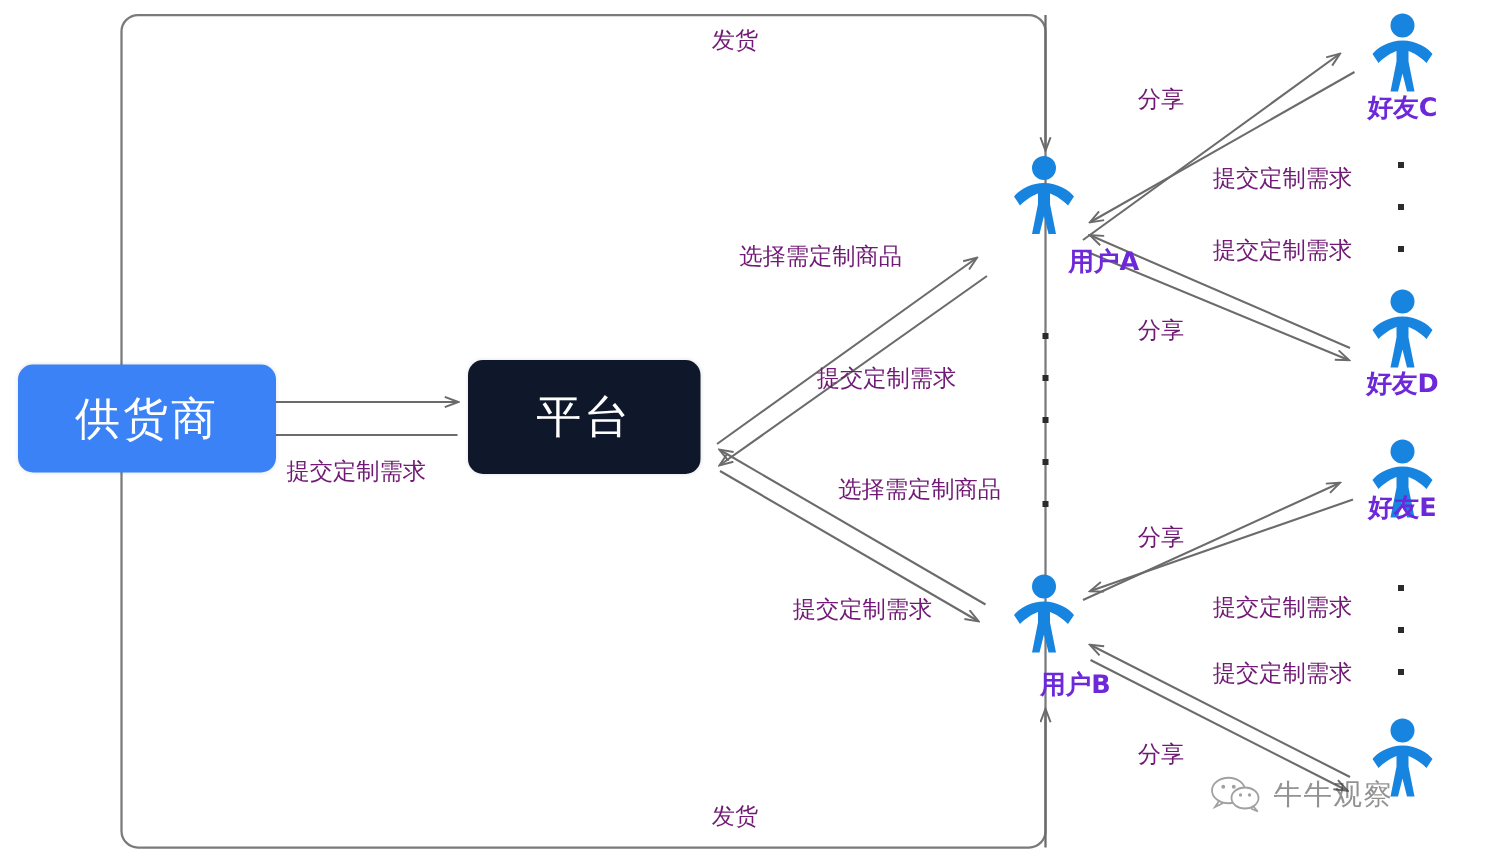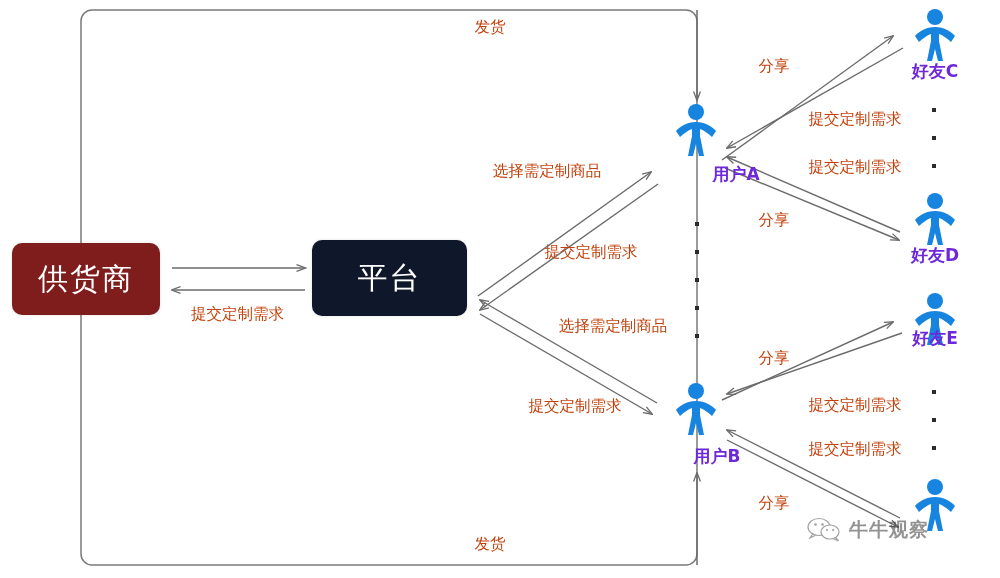--- a/index.html
+++ b/index.html
@@ -15,52 +15,52 @@
 
   .node-box{
     position:absolute;
     display:flex;align-items:center;justify-content:center;
     border-radius:10px;
     color:#ffffff;
     font-size:30px;
     letter-spacing:2px;
     box-shadow:0 0 3px rgba(0,0,0,0.12);
   }
-  #supplier-box{left:12px;top:243px;width:148px;height:72px;background:#7f1d1d;}
+  #supplier-box{left:12px;top:243px;width:172px;height:72px;background:#3b82f6;}
   #platform-box{left:312px;top:240px;width:155px;height:76px;background:#0f172a;}
 
   .person{position:absolute;width:46px;height:56px;}
   .person-label{
     position:absolute;
     font-size:17px;font-weight:bold;color:#6d28d9;
     white-space:nowrap;text-align:center;
   }
 
   .edge-label{
     position:absolute;
     font-size:15.5px;
-    color:#c2410c;
+    color:#701a75;
     white-space:nowrap;
     line-height:1.25;
     text-align:center;
   }
 
   .dots{position:absolute;display:flex;flex-direction:column;align-items:center;}
   .dots span{
     display:block;width:4px;height:4px;background:#2b2b2b;
     border-radius:0;margin-bottom:24px;
   }
 
   #watermark{
     position:absolute;left:806px;top:508px;width:190px;height:44px;
     display:flex;align-items:center;gap:7px;
     opacity:.55;
   }
   #watermark .wm-text{
-    font-size:19px;color:#3a3a3a;font-weight:bold;letter-spacing:1px;
+    font-size:19px;color:#3a3a3a;font-weight:normal;letter-spacing:1px;
     white-space:nowrap;
   }
 </style>
 </head>
 <body>
 
 <div id="stage">
 
   <svg id="diagram" viewBox="0 0 1000 578">
     <defs>

